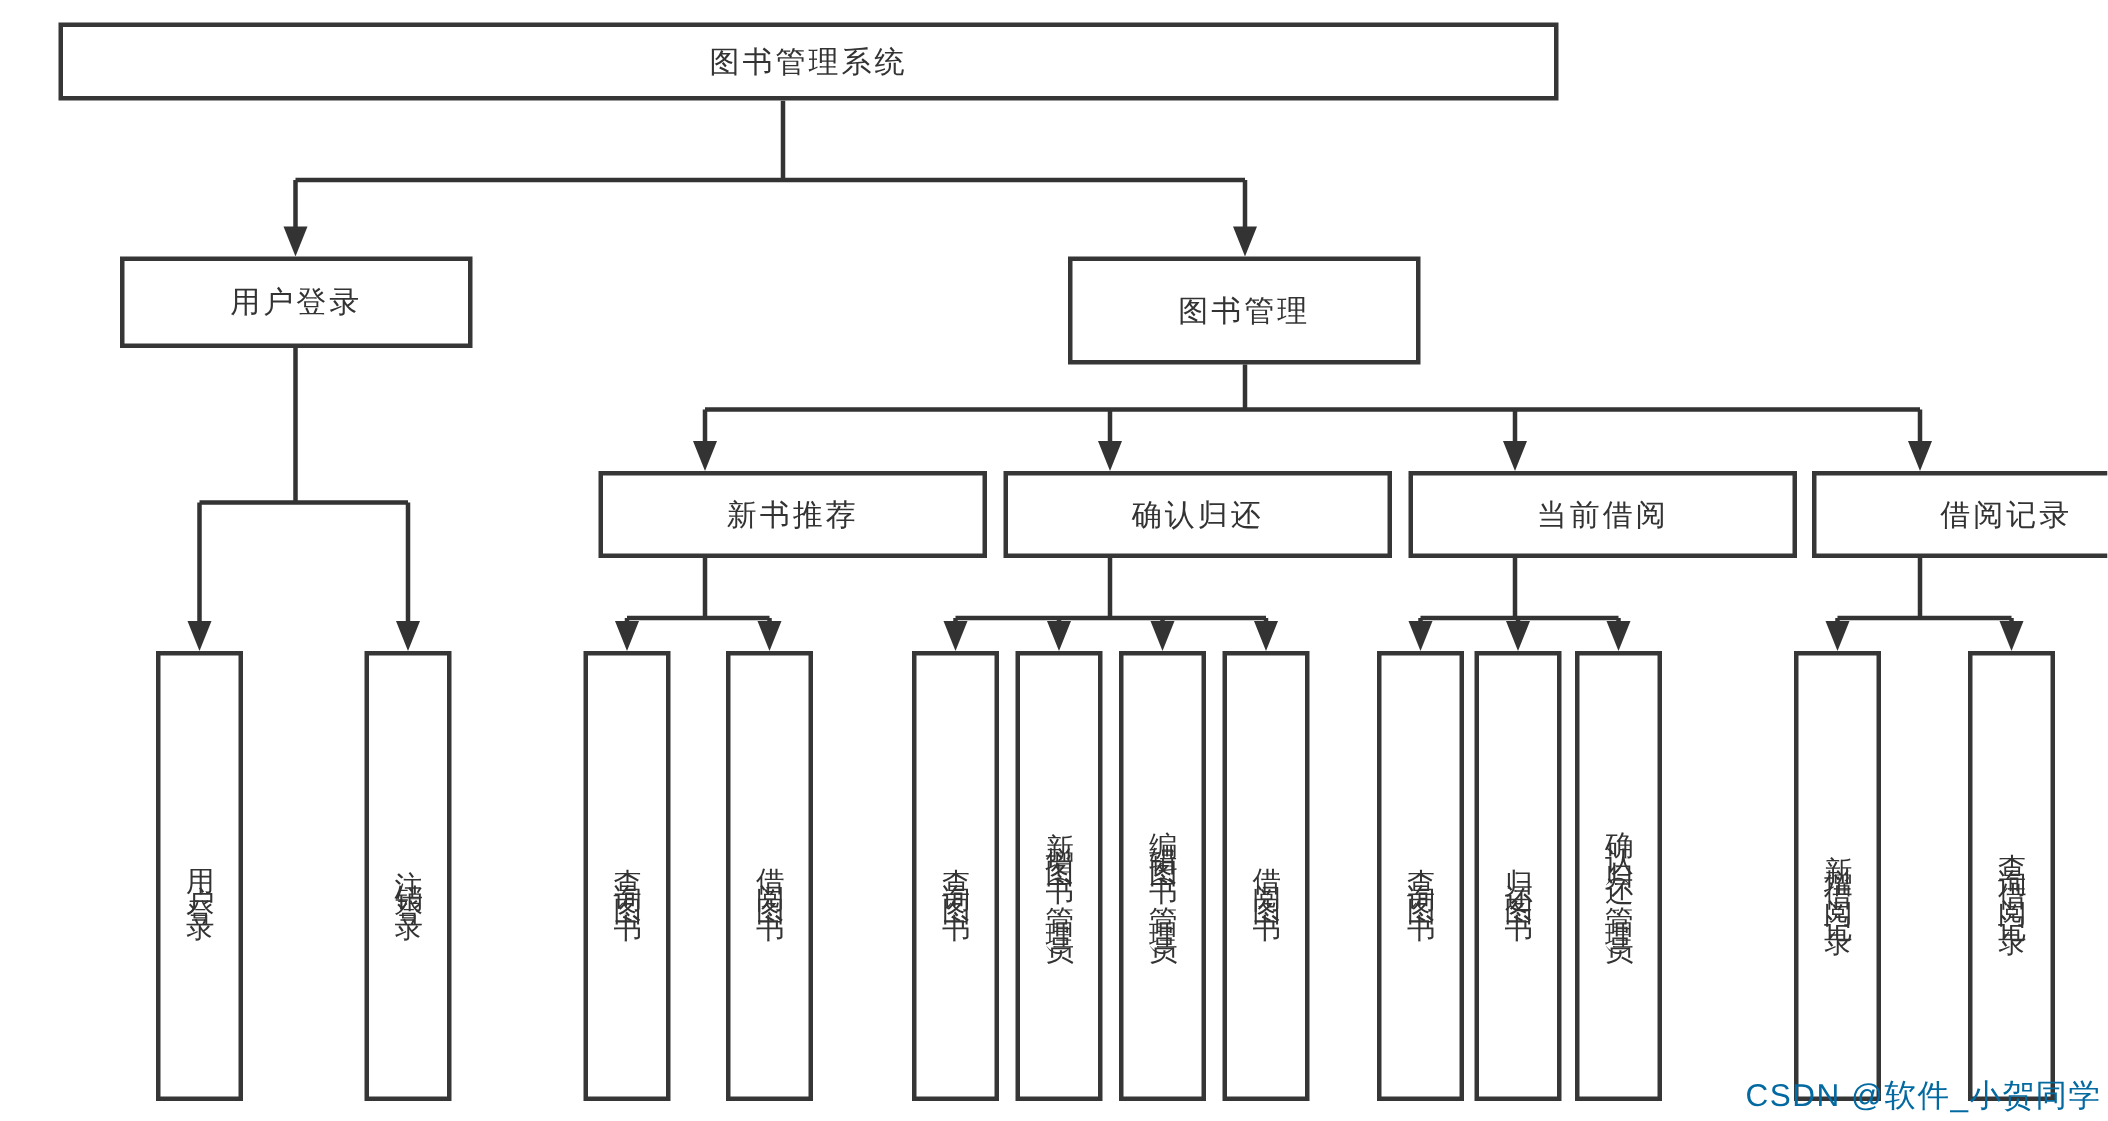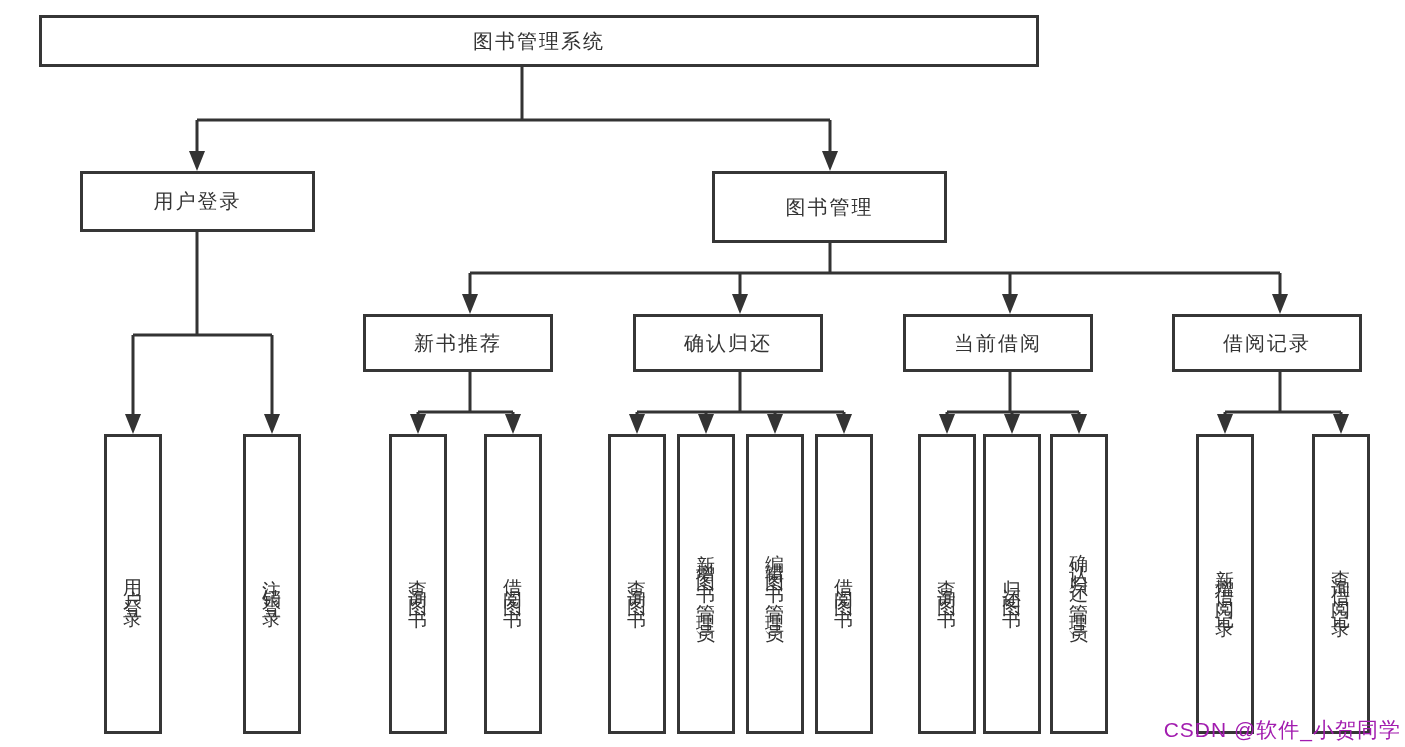--- a/index.html
+++ b/index.html
@@ -27,38 +27,38 @@
   .v-label{
     writing-mode:vertical-rl;
     text-orientation:mixed;
     font-size:19px;
     letter-spacing:10px;
     line-height:1;
   }
   .root{left:22px;top:15px;width:1000px;height:52px;margin-left:17px;}
   .n-user-login{left:80px;top:171px;width:235px;height:61px;}
   .n-book-mgmt{left:712px;top:171px;width:235px;height:72px;}
-  .lvl2{top:314px;width:190px;height:58px;}
+  .lvl2{top:314px;width:259px;height:58px;margin-left:36px;}
   .n-new-book{left:363px;}
   .n-borrowing{left:633px;}
   .n-current{left:903px;}
   .n-records{left:1172px;}
   .leaf{top:434px;width:58px;height:300px;}
   .p1{left:104px;}  .p2{left:243px;}
   .p3{left:389px;}  .p4{left:484px;}
   .p5{left:608px;}  .p6{left:677px;}
   .p7{left:746px;}  .p8{left:815px;}
   .p9{left:918px;}  .p10{left:983px;}
   .p11{left:1050px;}
   .p12{left:1196px;} .p13{left:1312px;}
   .watermark{
     position:absolute;
     right:4px;top:716px;
     font-size:21px;
-    color:#a21caf;
+    color:#0369a1;
     letter-spacing:1px;
     white-space:nowrap;
     z-index:5;
   }
 </style>
 </head>
 <body>
 
 <div class="canvas">
 

